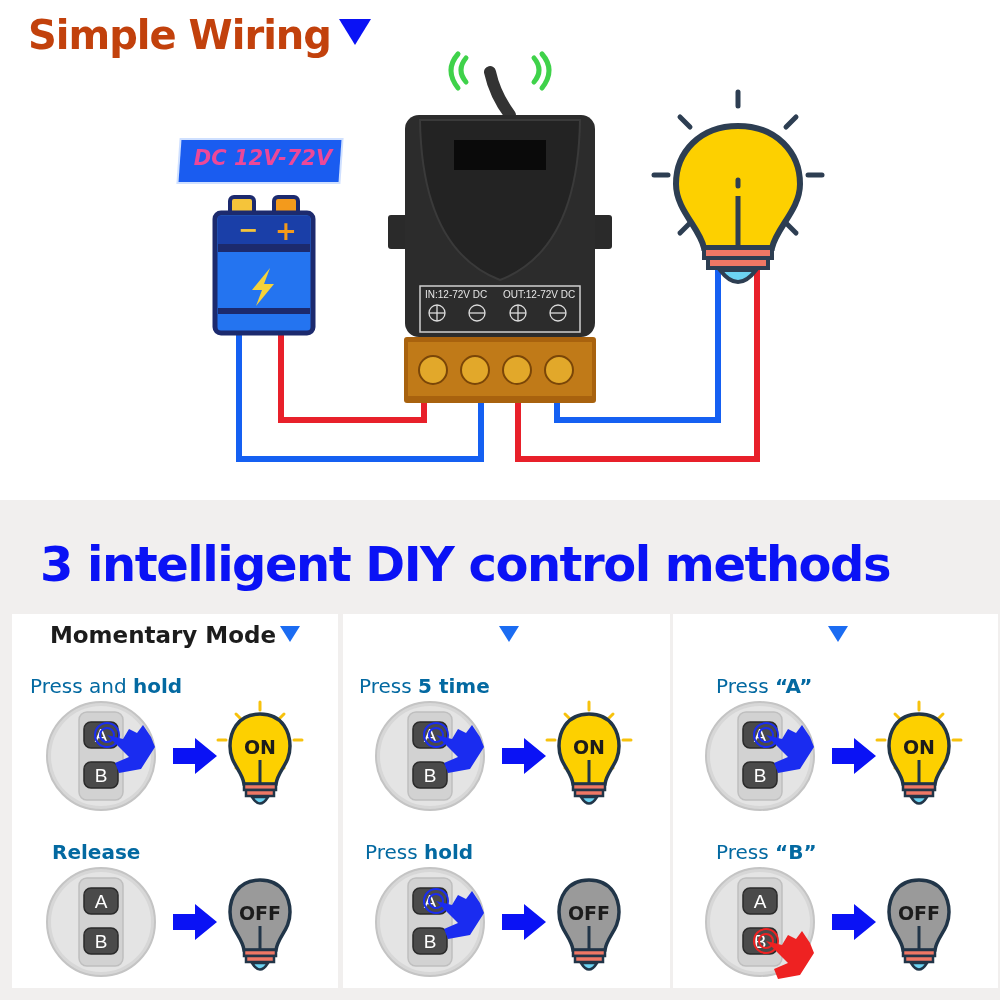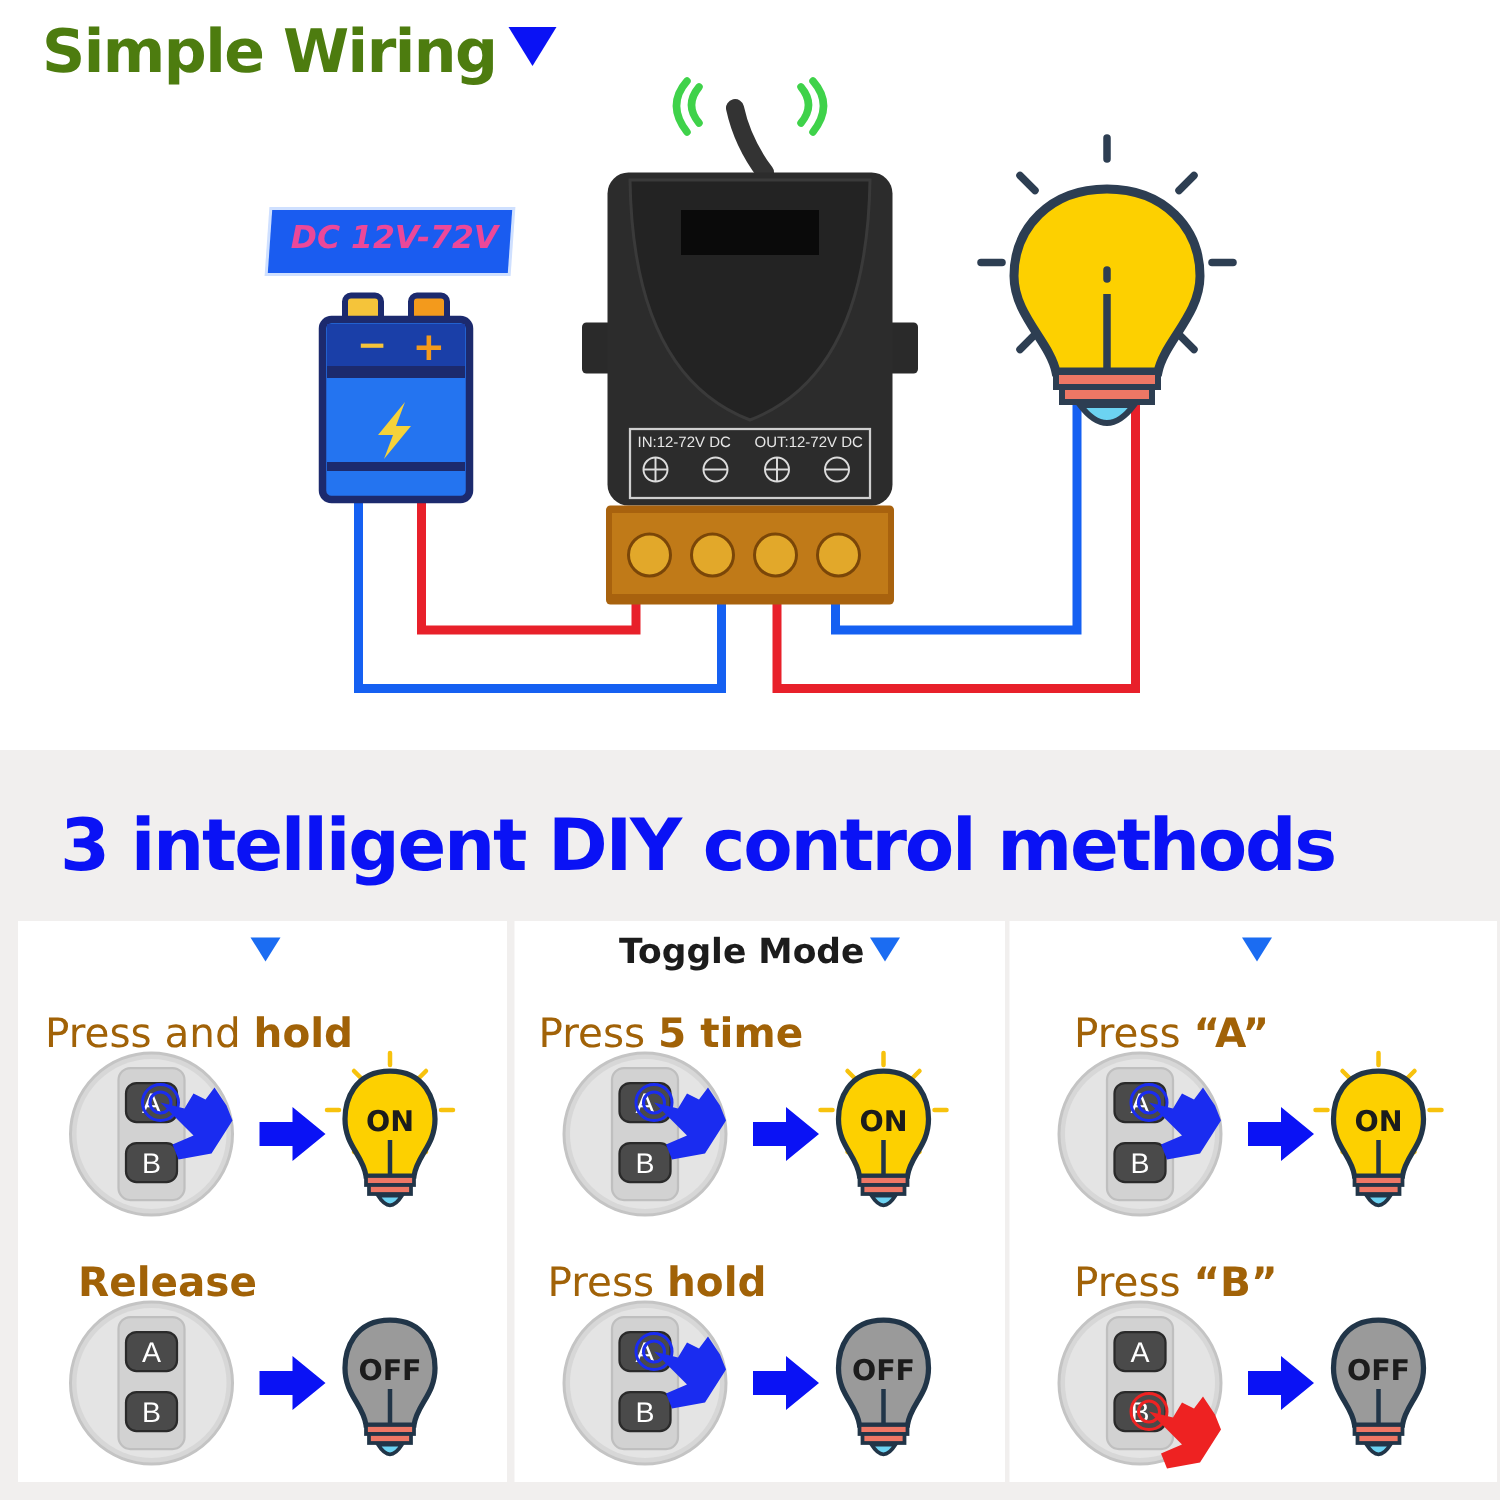--- a/index.html
+++ b/index.html
@@ -1,27 +1,27 @@
 <!DOCTYPE html>
 <html><head>
 <meta charset="utf-8">
 <style>
   html,body{margin:0;padding:0;}
   body{width:1000px;height:1000px;position:relative;overflow:hidden;background:#ffffff;font-family:"DejaVu Sans","Liberation Sans",sans-serif;}
   .abs{position:absolute;}
-  .title-top{left:28px;top:12px;font-size:40px;font-weight:bold;color:#4d7c0f;letter-spacing:-1px;white-space:nowrap;}
+  .title-top{left:28px;top:12px;font-size:40px;font-weight:bold;color:#c2410c;letter-spacing:-1px;white-space:nowrap;}
   .title-top .tri{display:inline-block;width:0;height:0;border-left:16px solid transparent;border-right:16px solid transparent;border-top:26px solid #0a12f5;margin-left:8px;vertical-align:4px;}
   .volt-badge{left:180px;top:140px;width:160px;height:42px;background:#1a5cf0;transform:skewX(-4deg);box-shadow:0 0 0 2px #cfe0ff;}
   .volt-text{left:188px;top:146px;width:150px;text-align:center;font-size:21px;font-weight:bold;color:#ec4899;font-style:italic;white-space:nowrap;}
   .lower{left:0;top:500px;width:1000px;height:500px;background:#f1efee;}
   .title-bottom{left:40px;top:536px;font-size:48px;font-weight:bold;color:#0a12f5;letter-spacing:-1.5px;white-space:nowrap;}
   .card{top:614px;height:374px;background:#ffffff;}
   .card-title{top:622px;font-size:23px;font-weight:bold;color:#1c1c1c;white-space:nowrap;text-align:center;}
   .card-title .ctri{display:inline-block;width:0;height:0;border-left:10px solid transparent;border-right:10px solid transparent;border-top:16px solid #1b6cf2;margin-left:4px;vertical-align:1px;}
-  .step{font-size:27px;color:#a16207;white-space:nowrap;}
+  .step{font-size:20px;color:#0369a1;white-space:nowrap;}
   .step b{font-weight:bold;}
   .fob-label{font-family:"Liberation Sans",sans-serif;font-size:19px;fill:#fff;}
   .term-label{font-family:"Liberation Sans",sans-serif;font-size:10px;fill:#e6e6e6;}
   .bulb-text{font-family:"DejaVu Sans",sans-serif;font-weight:bold;font-size:19px;fill:#1c1c1c;}
 </style>
 </head>
 <body>
 
 <div class="abs title-top"><span>Simple Wiring</span><span class="tri"></span></div>
 
@@ -109,22 +109,22 @@
   </g>
 </svg>
 
 <div class="abs lower"></div>
 <div class="abs title-bottom">3 intelligent DIY control methods</div>
 
 <div class="abs card" style="left:12px;width:326px"></div>
 <div class="abs card" style="left:343px;width:327px"></div>
 <div class="abs card" style="left:673px;width:325px"></div>
 
-<div class="abs card-title" style="left:12px;width:326px"><span class="ctri"></span></div>
-<div class="abs card-title" style="left:343px;width:327px"><span>Toggle Mode</span><span class="ctri"></span></div>
+<div class="abs card-title" style="left:12px;width:326px"><span>Momentary Mode</span><span class="ctri"></span></div>
+<div class="abs card-title" style="left:343px;width:327px"><span class="ctri"></span></div>
 <div class="abs card-title" style="left:673px;width:325px"><span class="ctri"></span></div>
 
 <div class="abs step" style="left:30px;top:674px"><span>Press and </span><b>hold</b></div>
 <div class="abs step" style="left:52px;top:840px"><span></span><b>Release</b></div>
 <div class="abs step" style="left:359px;top:674px"><span>Press </span><b>5 time</b></div>
 <div class="abs step" style="left:365px;top:840px"><span>Press </span><b>hold</b></div>
 <div class="abs step" style="left:716px;top:674px"><span>Press </span><b>“A”</b></div>
 <div class="abs step" style="left:716px;top:840px"><span>Press </span><b>“B”</b></div>
 
 <div id="rows">

